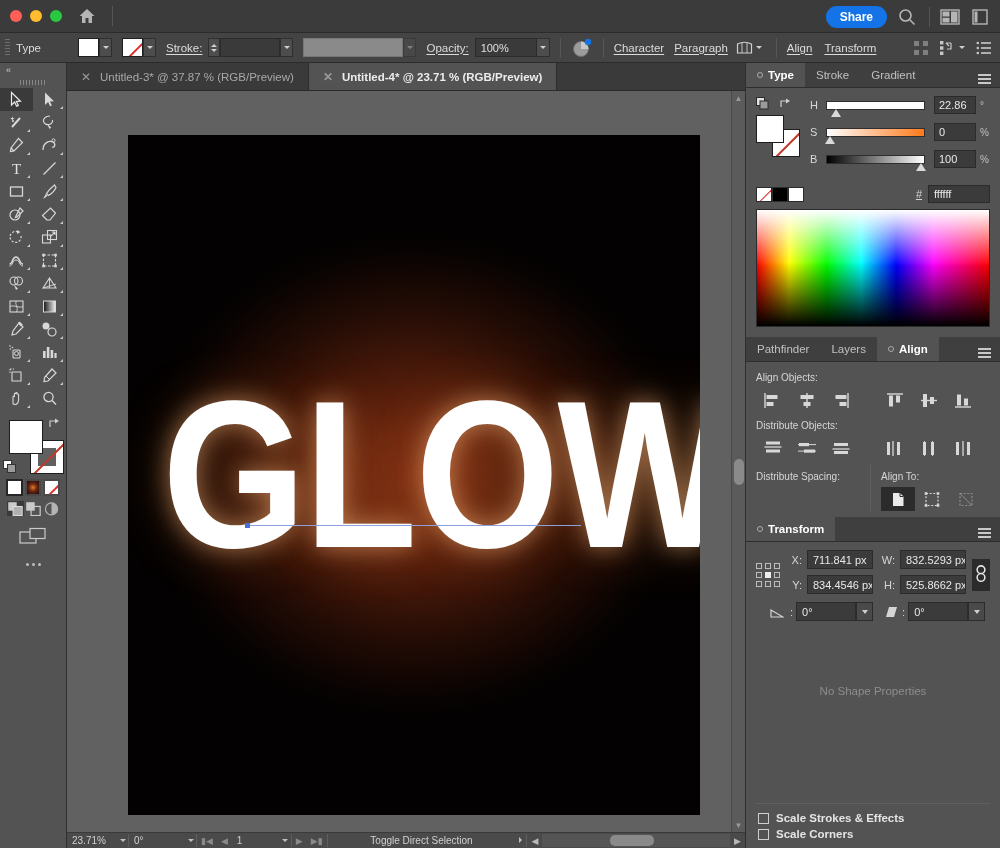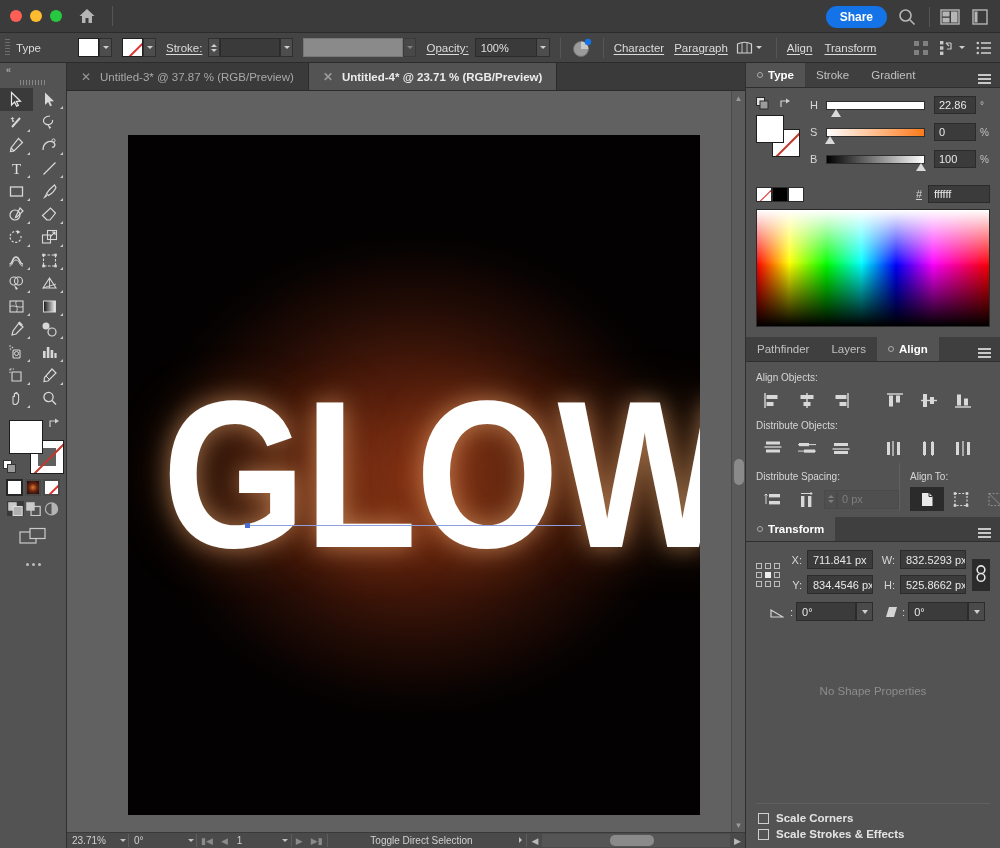--- a/index.html
+++ b/index.html
@@ -934,43 +934,20 @@
               <rect x="3" y="2" width="3" height="13" fill="#d8d8d8"></rect>
               <line x1="10" y1="1" x2="10" y2="16" stroke="#d8d8d8" stroke-width="1.3"></line>
               <rect x="14" y="2" width="3" height="13" fill="#d8d8d8"></rect>
             </svg>
         </div>
       </div>
 
       <div style="display:flex; margin-top:3px;">
         <div style="flex:1">
           <div class="sectlabel">Distribute Spacing:</div>
-          <div class="iconrow">
-            <div class="ibtn">
-              <svg viewBox="0 0 20 17">
-                  <rect x="6" y="3" width="11" height="3.4" fill="#d8d8d8"></rect>
-                  <rect x="6" y="10" width="11" height="3.4" fill="#d8d8d8"></rect>
-                  <path d="M3 3 V13 M1.5 4.5 L3 3 L4.5 4.5" fill="none" stroke="#d8d8d8" stroke-width="1"></path>
-                </svg>
-            </div>
-            <div class="ibtn">
-              <svg viewBox="0 0 20 17">
-                  <rect x="4" y="5" width="3.4" height="11" fill="#d8d8d8"></rect>
-                  <rect x="11" y="5" width="3.4" height="11" fill="#d8d8d8"></rect>
-                  <path d="M4 2.5 H15 M13.5 1 L15 2.5 L13.5 4" fill="none" stroke="#d8d8d8" stroke-width="1"></path>
-                </svg>
-            </div>
-            <div style="display:flex;align-items:center">
-              <div class="spacestep">
-                  <i class="up"></i>
-                  <i class="dn"></i>
-                </div>
-              <div class="spacefield">0 px</div>
-            </div>
-          </div>
         </div>
         <div style="width:120px; border-left:1px solid #606060; padding-left:10px;">
           <div class="sectlabel">Align To:</div>
           <div class="iconrow">
             <div class="ibtn sel">
               <svg viewBox="0 0 20 17">
                   <path d="M5 2 H12 L15.5 5.5 V15 H5 Z" fill="#eaeaea"></path>
                   <path d="M12 2 V5.5 H15.5" fill="none" stroke="#2b2b2b" stroke-width="1"></path>
                 </svg>
             </div>
@@ -1060,22 +1037,22 @@
         <div class="ddcaret"></div>
       </div>
 
       <div class="noshape">No Shape Properties</div>
     </div>
 
     <div style="position:absolute; left:0; right:0; bottom:6px; padding:0 10px;">
       <div class="panel-hr"></div>
       <div class="cbrow">
         <div class="cbox"></div>
-        <span>Scale Corners</span>
+        <span>Scale Strokes &amp; Effects</span>
       </div>
       <div class="cbrow">
         <div class="cbox"></div>
-        <span>Scale Strokes &amp; Effects</span>
+        <span>Scale Corners</span>
       </div>
     </div>
 
   </div>
 </div>
 
 </body></html>

